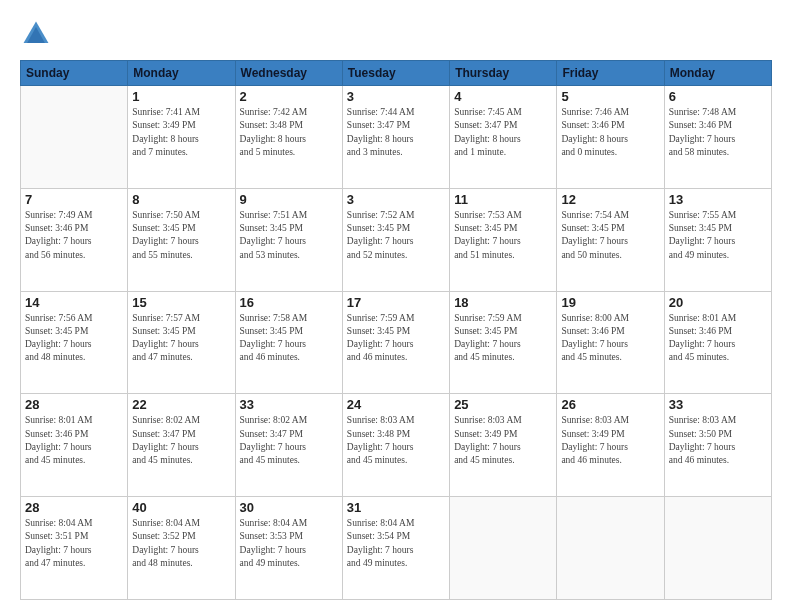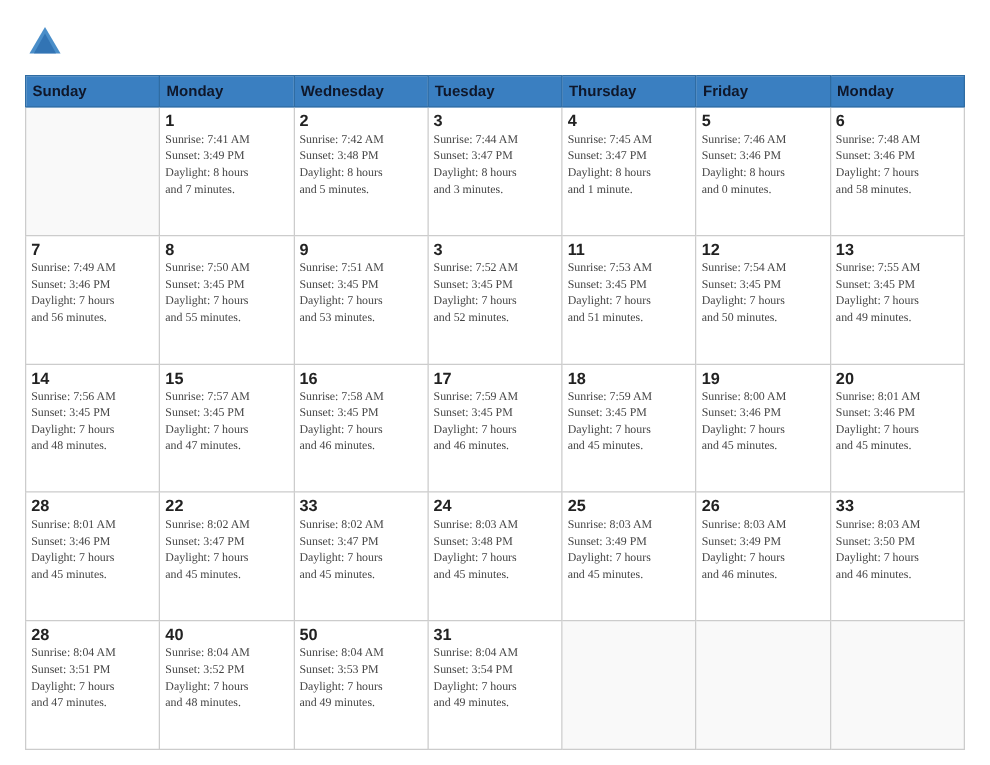--- a/index.html
+++ b/index.html
@@ -260,21 +260,21 @@
         <tr>
           <td>
             <span class="day-num">28</span>
             <div class="day-info">Sunrise: 8:04 AM<br>Sunset: 3:51 PM<br>Daylight: 7 hours<br>and 47 minutes.</div>
           </td>
           <td>
             <span class="day-num">40</span>
             <div class="day-info">Sunrise: 8:04 AM<br>Sunset: 3:52 PM<br>Daylight: 7 hours<br>and 48 minutes.</div>
           </td>
           <td>
-            <span class="day-num">50</span>
+            <span class="day-num">30</span>
             <div class="day-info">Sunrise: 8:04 AM<br>Sunset: 3:53 PM<br>Daylight: 7 hours<br>and 49 minutes.</div>
           </td>
           <td>
             <span class="day-num">31</span>
             <div class="day-info">Sunrise: 8:04 AM<br>Sunset: 3:54 PM<br>Daylight: 7 hours<br>and 49 minutes.</div>
           </td>
           <td class="empty"></td>
           <td class="empty"></td>
           <td class="empty"></td>
         </tr>

